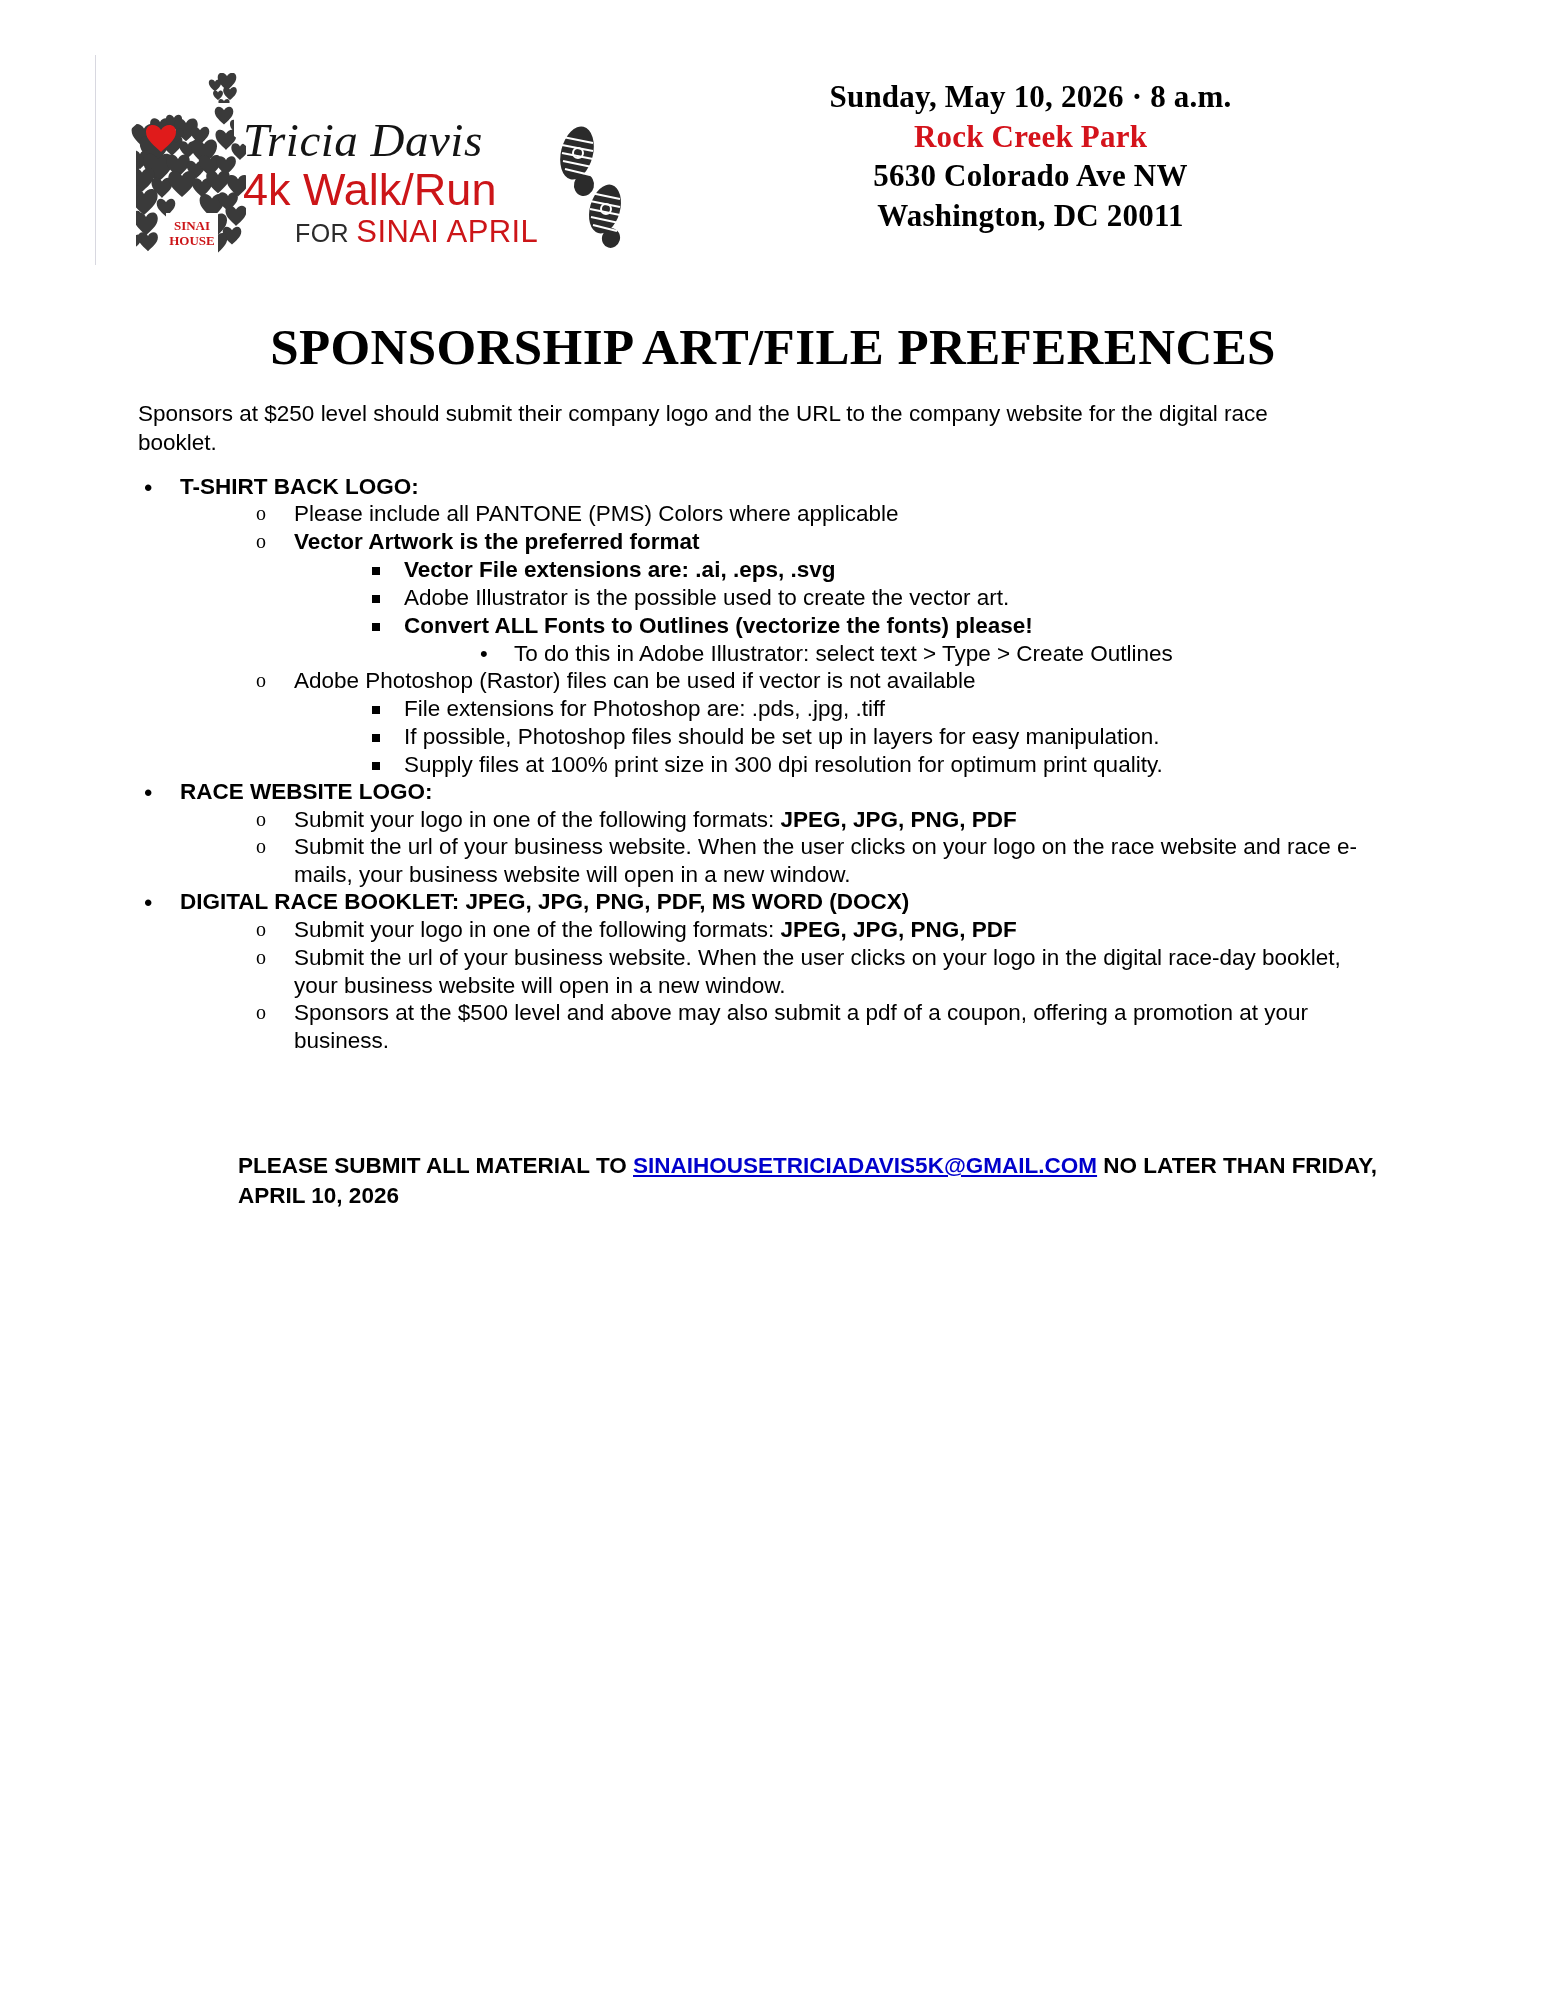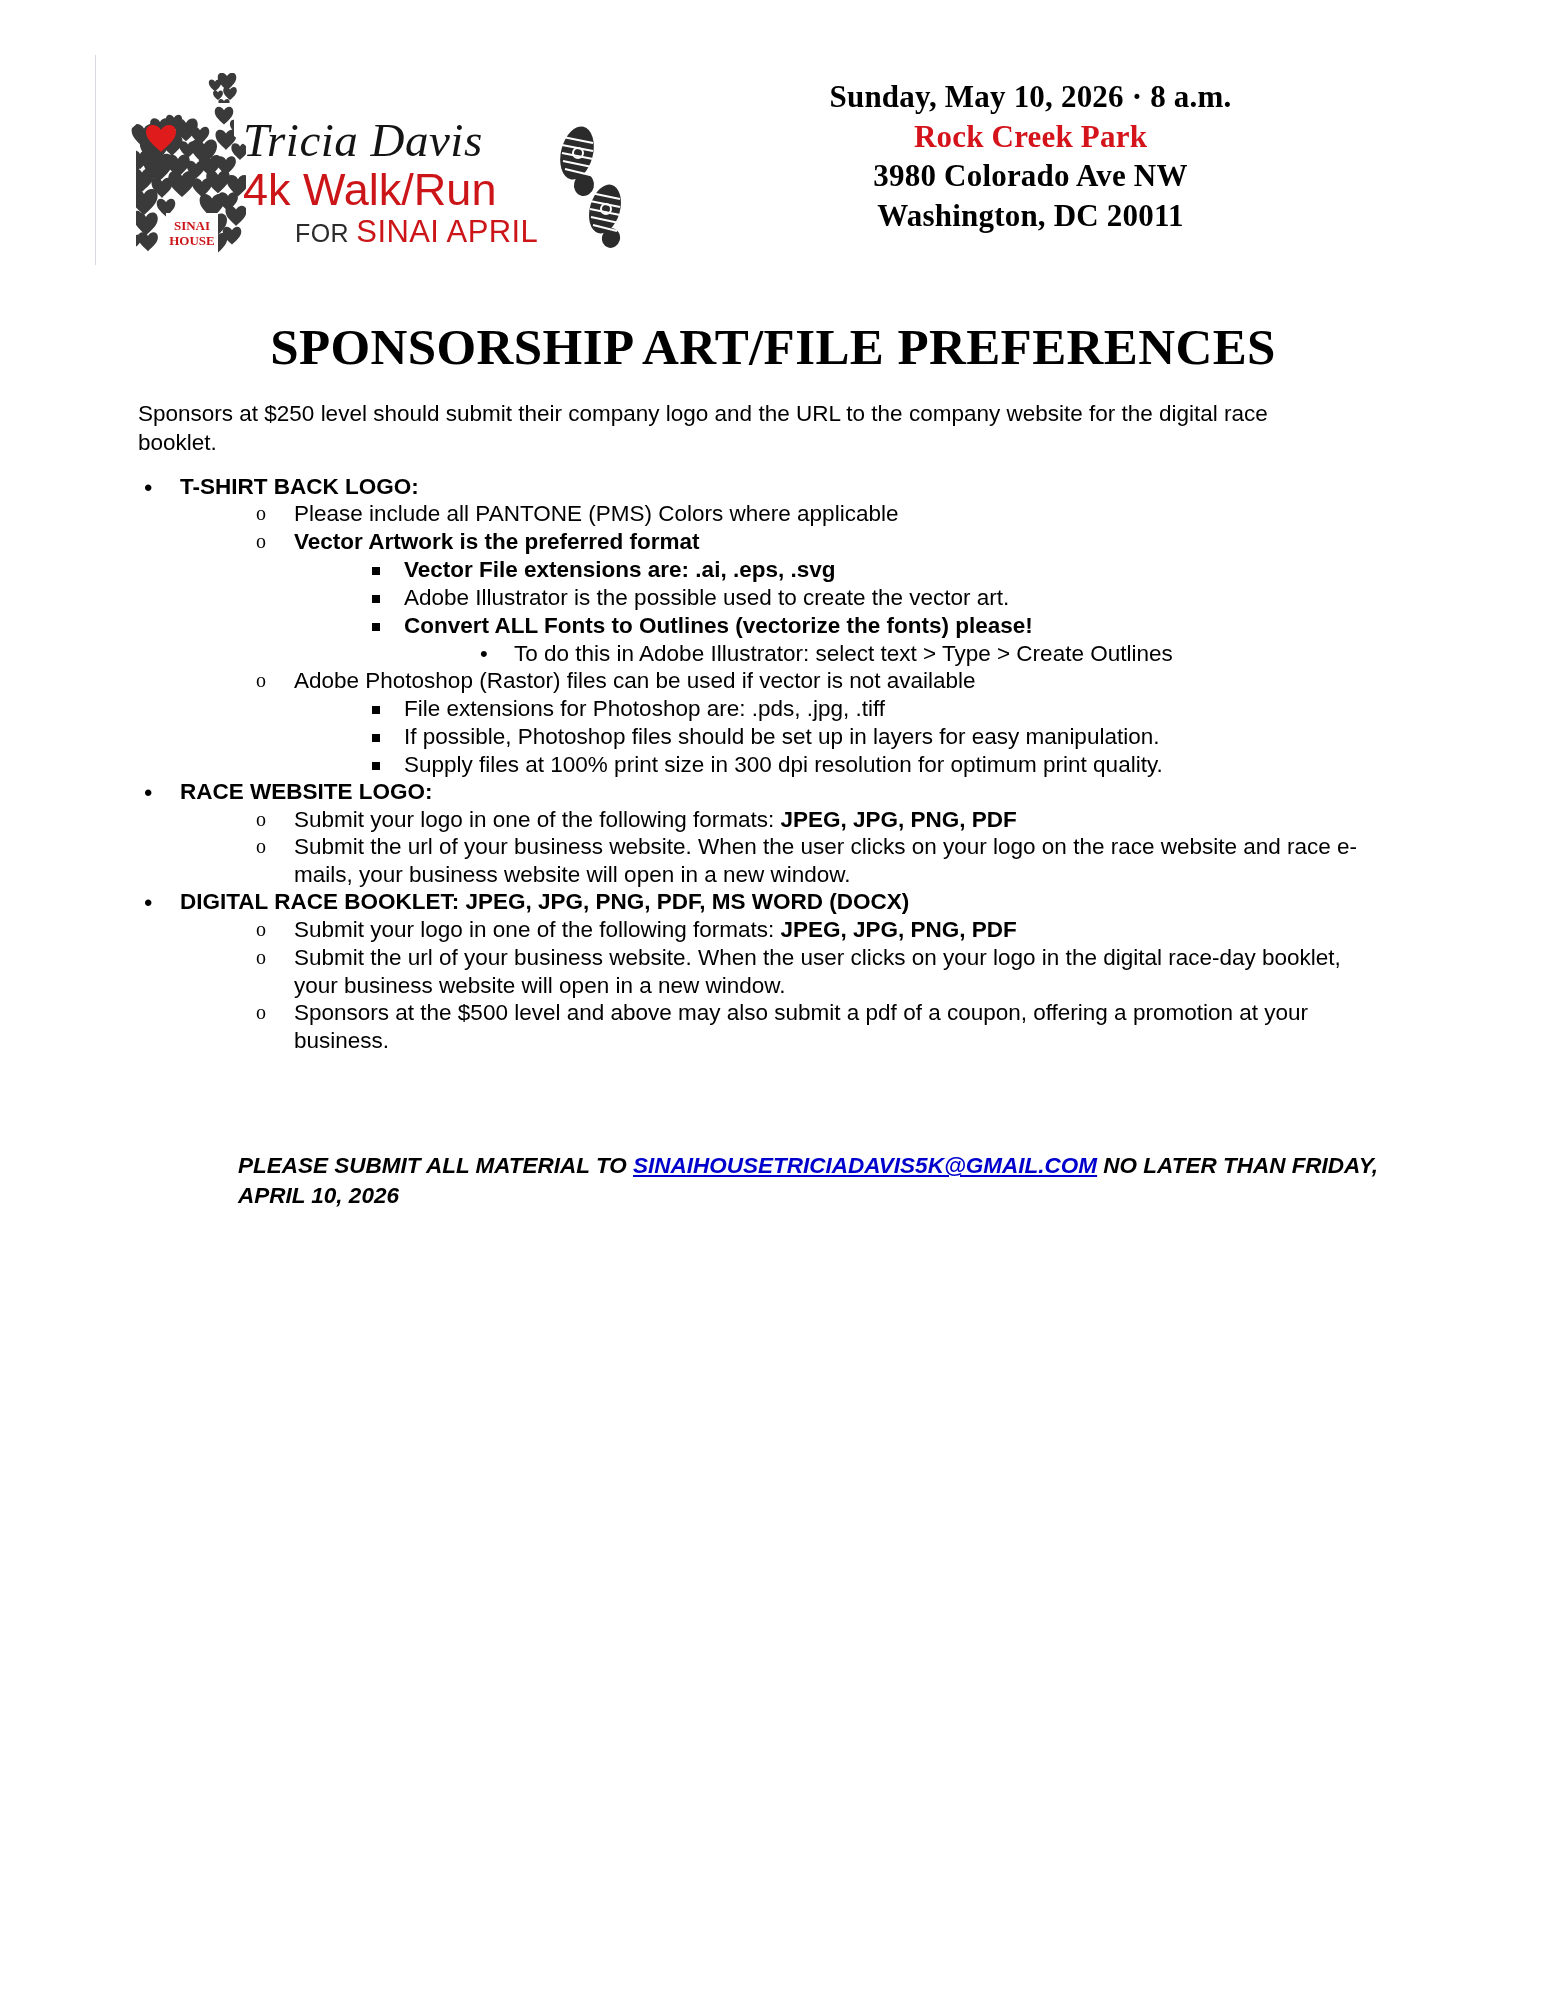--- a/index.html
+++ b/index.html
@@ -225,21 +225,20 @@
   }
 
   .b { font-weight: bold; }
 
   
   .footer-note {
     margin: 96px 0 0 0;
     padding: 0 95px 0 238px;
     font-size: 22.5px;
     font-weight: bold;
-    font-style: italic;
     line-height: 1.3;
     max-width: 1480px;
   }
   .email-link {
     color: #0000cc;
     text-decoration: underline;
   }
 </style>
 </head>
 <body>
@@ -346,21 +345,21 @@
       <g fill="#2b2b2b">
         <circle cx="27" cy="30" r="2"></circle>
         <circle cx="55" cy="86" r="2"></circle>
       </g>
     </svg>
   </div>
 
   <div class="event-info">
     <div class="line">Sunday, May 10, 2026 · 8 a.m.</div>
     <div class="line red">Rock Creek Park</div>
-    <div class="line">3980 Colorado Ave NW</div>
+    <div class="line">5630 Colorado Ave NW</div>
     <div class="line">Washington, DC 20011</div>
   </div>
 </div>
 
 <h1 class="doc-title">SPONSORSHIP ART/FILE PREFERENCES</h1>
 
 <div class="content">
 
   <p class="para">Sponsors at $250 level should submit their company logo and the URL to the company website for the digital race booklet.</p>
 

